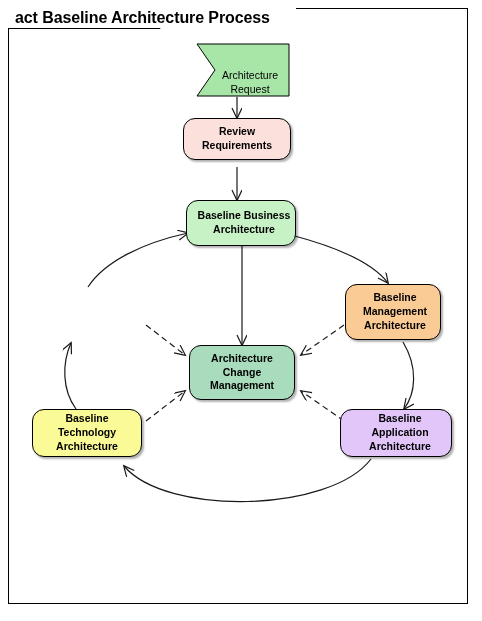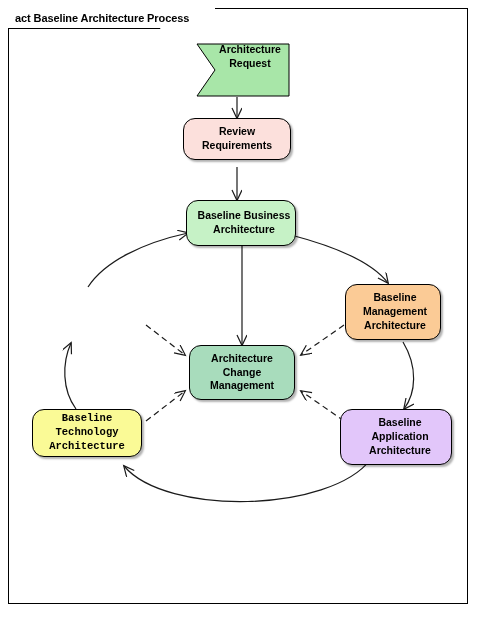--- a/index.html
+++ b/index.html
@@ -37,21 +37,21 @@
   .frame-tab {
     position: absolute;
     left: 8px;
     top: 8px;
     height: 20px;
     box-sizing: border-box;
     background: #ffffff;
     display: flex;
     align-items: center;
     padding: 0 26px 0 7px;
-    font-size: 11px;
+    font-size: 16px;
     font-weight: bold;
     color: #000000;
     white-space: nowrap;
     letter-spacing: -0.1px;
   }
   .frame-tab-border {
     position: absolute;
     left: 0;
     top: 0;
     pointer-events: none;
@@ -90,25 +90,25 @@
   .signal {
     position: absolute;
   }
   .signal-label {
     position: absolute;
     left: 0;
     top: 0;
     width: 100%;
     height: 100%;
     display: flex;
-    align-items: flex-start;
+    align-items: flex-end;
     justify-content: center;
     text-align: center;
     font-size: 10.5px;
-    font-weight: bold;
+    font-weight: normal;
     color: #000000;
     line-height: 1.32;
     padding-left: 16px;
     box-sizing: border-box;
   }
 </style>
 </head>
 <body>
 
 <div id="diagram-root">
@@ -191,27 +191,27 @@
 
 
   <div class="node" style="left:345px; top:284px; width:96px; height:56px; background:#FBCB96;padding-left:8px;">
     <div>
       <span>Baseline</span>
       <span>Management</span>
       <span>Architecture</span>
     </div>
   </div>
 
-  <div class="node" style="left:32px; top:409px; width:110px; height:48px; background:#FAFA96;font-family:Liberation Mono, monospace;">
+  <div class="node" style="left:32px; top:409px; width:110px; height:48px; background:#FAFA96;">
     <div>
       <span>Baseline Technology</span>
       <span>Architecture</span>
     </div>
   </div>
 
-  <div class="node" style="left:340px; top:409px; width:112px; height:56px; background:#E2C6FA;padding-left:12px;">
+  <div class="node" style="left:340px; top:409px; width:112px; height:48px; background:#E2C6FA;padding-left:12px;">
     <div>
       <span>Baseline Application</span>
       <span>Architecture</span>
     </div>
   </div>
 
 </div>
 
 </body></html>

